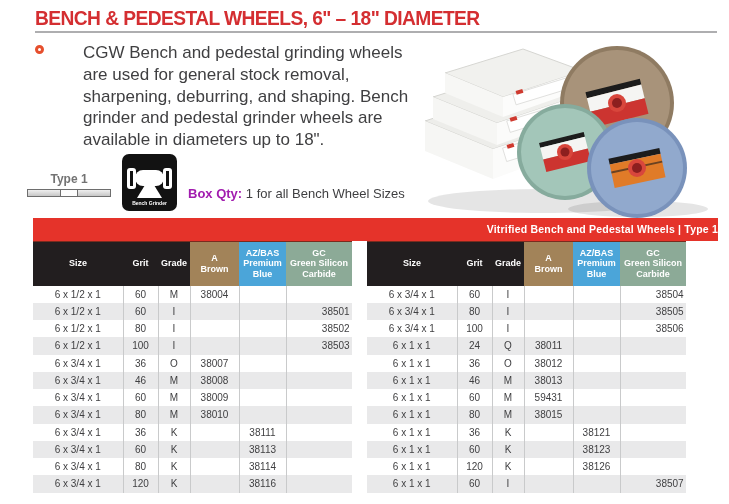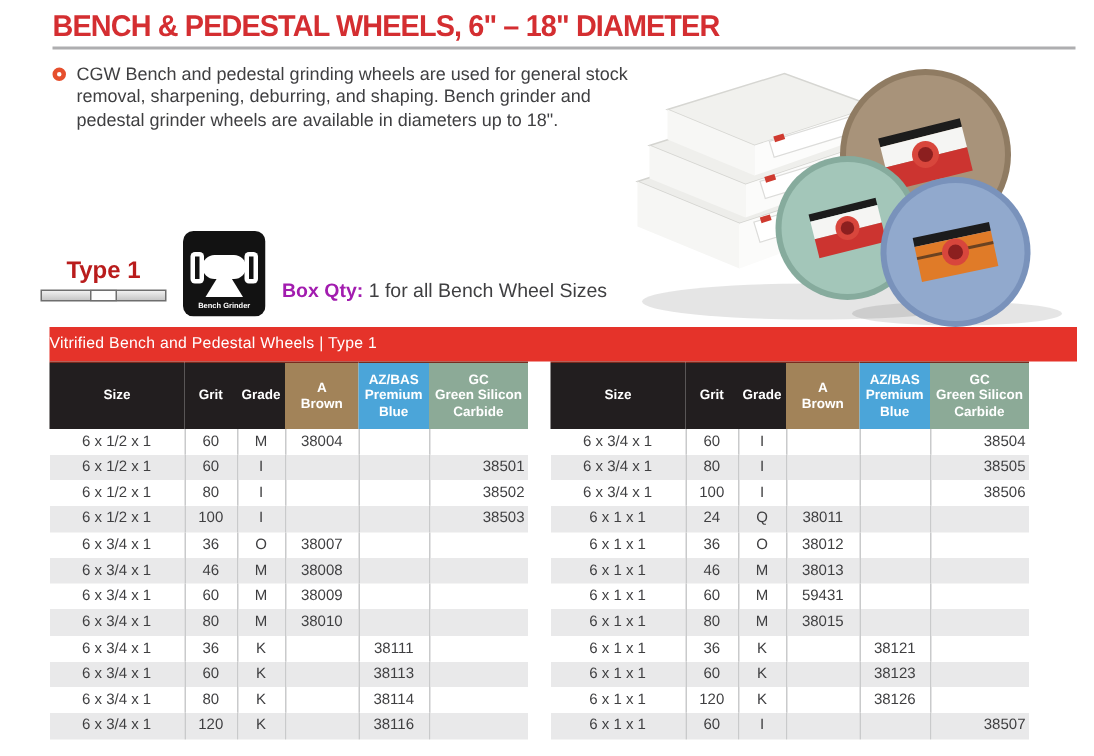--- a/index.html
+++ b/index.html
@@ -13,38 +13,38 @@
   .page{position:relative;width:729px;height:504px;background:#fff;overflow:hidden;}
 
   .title{position:absolute;left:35px;top:7px;font-size:20px;font-weight:bold;
     color:var(--title-red);letter-spacing:-0.6px;transform:scaleX(.96);transform-origin:left top;white-space:nowrap;}
   .title-rule{position:absolute;left:35px;top:31px;width:682px;height:2px;background:var(--underline);}
 
   .bullets{position:absolute;left:35px;top:42px;width:392px;}
   .bullet-item{display:flex;margin-bottom:10px;}
   .bullet-dot{flex:0 0 auto;width:9px;height:9px;border:3px solid var(--bullet);
     border-radius:50%;background:#fff;margin:3px 7px 0 0;}
-  .bullet-text{font-size:12px;line-height:1.28;color:var(--text);}
+  .bullet-text{font-size:17px;line-height:1.28;color:var(--text);margin-left:32px;}
 
   .type-block{position:absolute;left:27px;top:172px;width:84px;text-align:center;}
-  .type-label{font-size:16px;font-weight:bold;color:#b91c1c;margin-bottom:3px;}
+  .type-label{font-size:12px;font-weight:bold;color:#737373;margin-bottom:3px;}
   .type-shape{position:relative;width:84px;height:8px;border:1px solid #6e6e6e;
     background:linear-gradient(#efefef,#c7c7c7);}
   .type-shape .notch{position:absolute;left:32px;top:-1px;width:18px;height:8px;
     border:1px solid #6e6e6e;background:#fdfdfd;}
 
   .grinder-icon{position:absolute;left:122px;top:154px;}
   .boxqty{position:absolute;left:188px;top:186px;font-size:13px;color:var(--text);}
   .boxqty b{color:#a21caf;}
 
   .photo{position:absolute;left:423px;top:33px;}
 
   .wheel-table{position:absolute;left:33px;top:218px;width:685px;}
-  .banner{height:23px;background:var(--red);color:#fff;font-size:10.5px;font-weight:normal;
-    text-align:left;line-height:23px;letter-spacing:.2px;}
+  .banner{height:23px;background:var(--red);color:#fff;font-size:10.5px;font-weight:bold;
+    text-align:right;line-height:23px;letter-spacing:.2px;}
   .tables{display:flex;gap:15px;}
   table{border-collapse:collapse;table-layout:fixed;}
   th.hdr{height:44px;color:#fff;font-size:9px;font-weight:bold;line-height:1.18;
     text-align:center;vertical-align:middle;white-space:pre-line;padding:0 1px;border-top:1px solid #7a2b1e;}
   th.black{background:var(--black);}
   th.brown{background:var(--brown);}
   th.blue{background:var(--blue);}
   th.green{background:var(--green);}
   td{height:17.25px;font-size:10px;text-align:center;color:var(--text);
     border-left:1px solid var(--divider);overflow:hidden;white-space:nowrap;}

